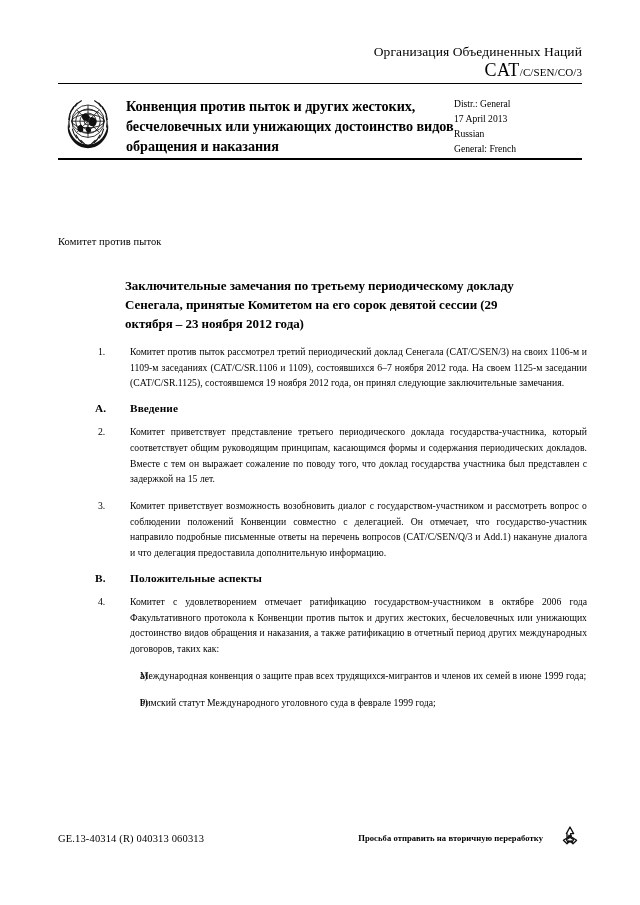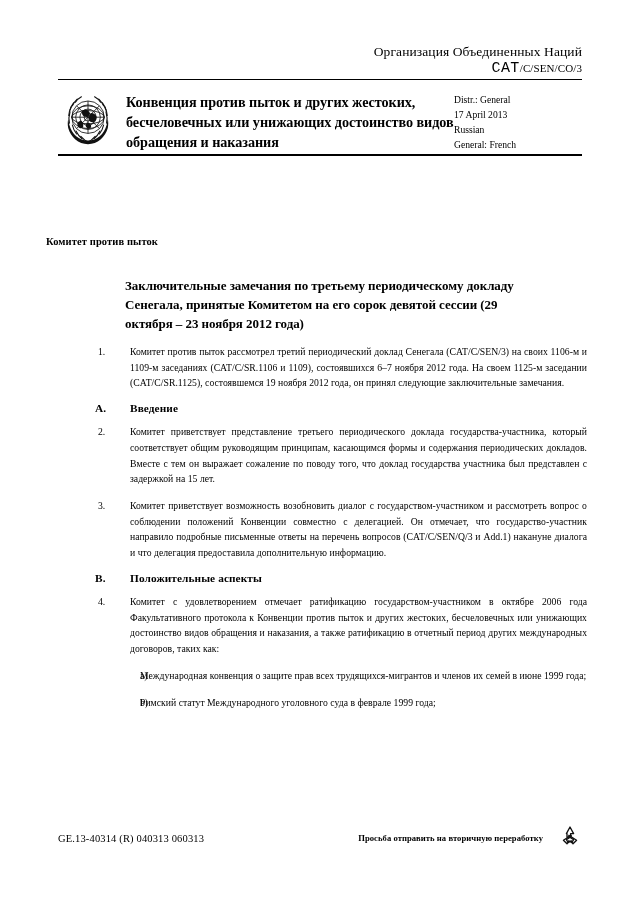--- a/index.html
+++ b/index.html
@@ -38,23 +38,22 @@
     letter-spacing: 0.1px;
     line-height: 1.15;
     white-space: nowrap;
   }
   .symbol-wrap {
     display: flex;
     align-items: baseline;
     white-space: nowrap;
   }
   .symbol-main {
-    font-size: 15px;
+    font-size: 18px;
     letter-spacing: 0.4px;
-    font-family: Liberation Mono, monospace;
   }
   .symbol-sub {
     font-size: 11px;
     letter-spacing: 0.1px;
   }
   .rule-thin {
     border-top: 1px solid #000;
     height: 0;
   }
   .rule-thick {
@@ -85,23 +84,23 @@
     flex: 0 0 128px;
     width: 128px;
     font-size: 9.6px;
     line-height: 1.55;
     padding-top: 3px;
   }
 
   
   .committee {
     position: absolute;
-    left: 46px;
+    left: 58px;
     top: 236px;
-    font-weight: bold;
+    font-weight: normal;
     font-size: 10.5px;
     letter-spacing: 0.1px;
   }
 
   
   .doc-title {
     position: absolute;
     left: 125px;
     top: 276px;
     width: 400px;

